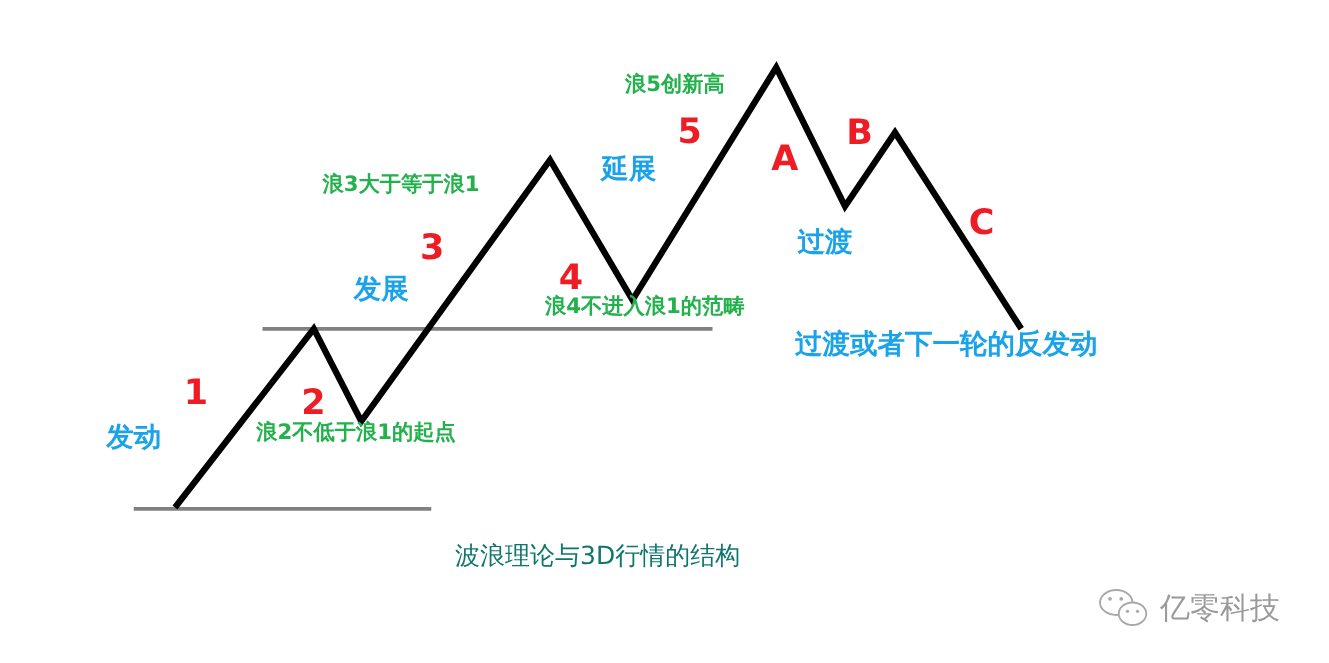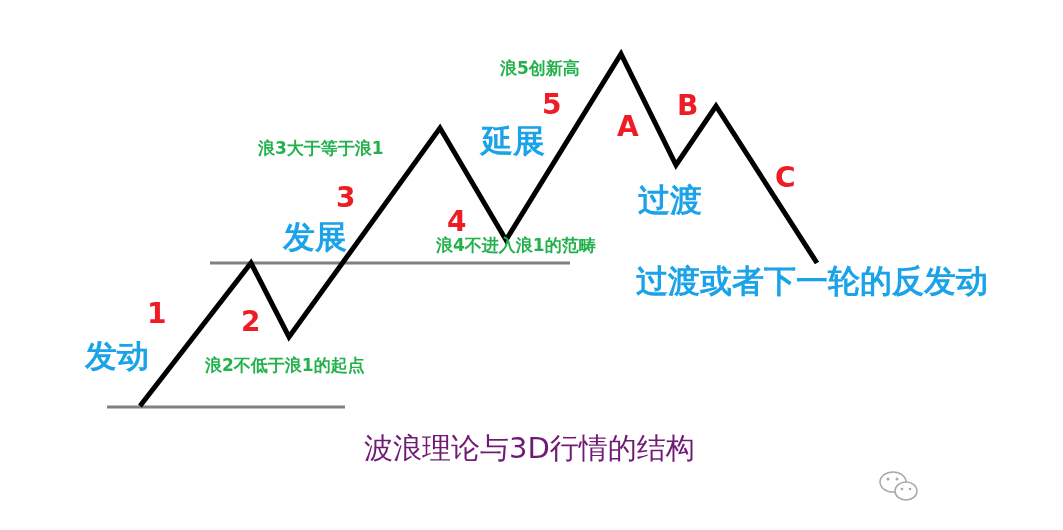--- a/index.html
+++ b/index.html
@@ -1,38 +1,38 @@
 <!DOCTYPE html>
 <html><head>
 <meta charset="utf-8">
 <style>
   html,body{margin:0;padding:0;background:#ffffff;}
   body{width:1063px;height:530px;position:relative;overflow:hidden;font-family:"DejaVu Sans",sans-serif;}
   svg.diagram{position:absolute;left:0;top:0;}
   .lbl{position:absolute;white-space:nowrap;font-weight:bold;line-height:1;}
   .num{color:#ee1c25;font-size:28px;}
-  .stage{color:#1aa3e8;font-size:32px;}
+  .stage{color:#1aa3e8;font-size:22px;}
   .note{color:#22b14c;font-size:17px;}
-  .caption{position:absolute;left:364px;top:434px;font-size:29px;color:#701a75;white-space:nowrap;line-height:1;}
+  .caption{position:absolute;left:364px;top:434px;font-size:20px;color:#0f766e;white-space:nowrap;line-height:1;}
   .wm{position:absolute;left:878px;top:469px;display:flex;align-items:center;gap:8px;color:#9a9a9a;font-size:24px;}
 </style>
 </head>
 <body>
 
 <svg class="diagram" width="1063" height="530" viewBox="0 0 1063 530">
   <line x1="107" y1="407" x2="345" y2="407" stroke="#808080" stroke-width="3"></line>
   <line x1="210" y1="263" x2="570" y2="263" stroke="#808080" stroke-width="3"></line>
   <polyline points="140,406 251,263 289,337 440,128 506,240 621,54 676,165 716,106 817,263" fill="none" stroke="#000000" stroke-width="5" stroke-linejoin="miter"></polyline>
 </svg>
 
 <div class="lbl num" style="left:147px;top:300px">1</div>
 <div class="lbl stage" style="left:85px;top:340px">发动</div>
 
 <div class="lbl num" style="left:241px;top:308px">2</div>
-<div class="lbl note" style="left:205px;top:357px">浪2不低于浪1的起点</div>
+<div class="lbl note" style="left:205px;top:338px">浪2不低于浪1的起点</div>
 
 <div class="lbl note" style="left:258px;top:140px">浪3大于等于浪1</div>
 <div class="lbl num" style="left:336px;top:184px">3</div>
 <div class="lbl stage" style="left:283px;top:221px">发展</div>
 
 <div class="lbl num" style="left:447px;top:208px">4</div>
 <div class="lbl note" style="left:436px;top:237px">浪4不进入浪1的范畴</div>
 
 <div class="lbl note" style="left:500px;top:60px">浪5创新高</div>
 <div class="lbl num" style="left:542px;top:91px">5</div>
@@ -50,13 +50,14 @@
 
 <div class="wm">
   <svg width="42" height="34" viewBox="0 0 42 34">
     <ellipse cx="15" cy="13" rx="13" ry="10" fill="none" stroke="#a8a8a8" stroke-width="1.5"></ellipse>
     <circle cx="10" cy="10" r="1.5" fill="#a8a8a8"></circle>
       <circle cx="19" cy="10" r="1.5" fill="#a8a8a8"></circle>
     <ellipse cx="28" cy="22" rx="11" ry="9" fill="#fff" stroke="#a8a8a8" stroke-width="1.5"></ellipse>
     <circle cx="24" cy="20" r="1.3" fill="#a8a8a8"></circle>
       <circle cx="32" cy="20" r="1.3" fill="#a8a8a8"></circle>
   </svg>
+  <span>亿零科技</span>
 </div>
 
 </body></html>

